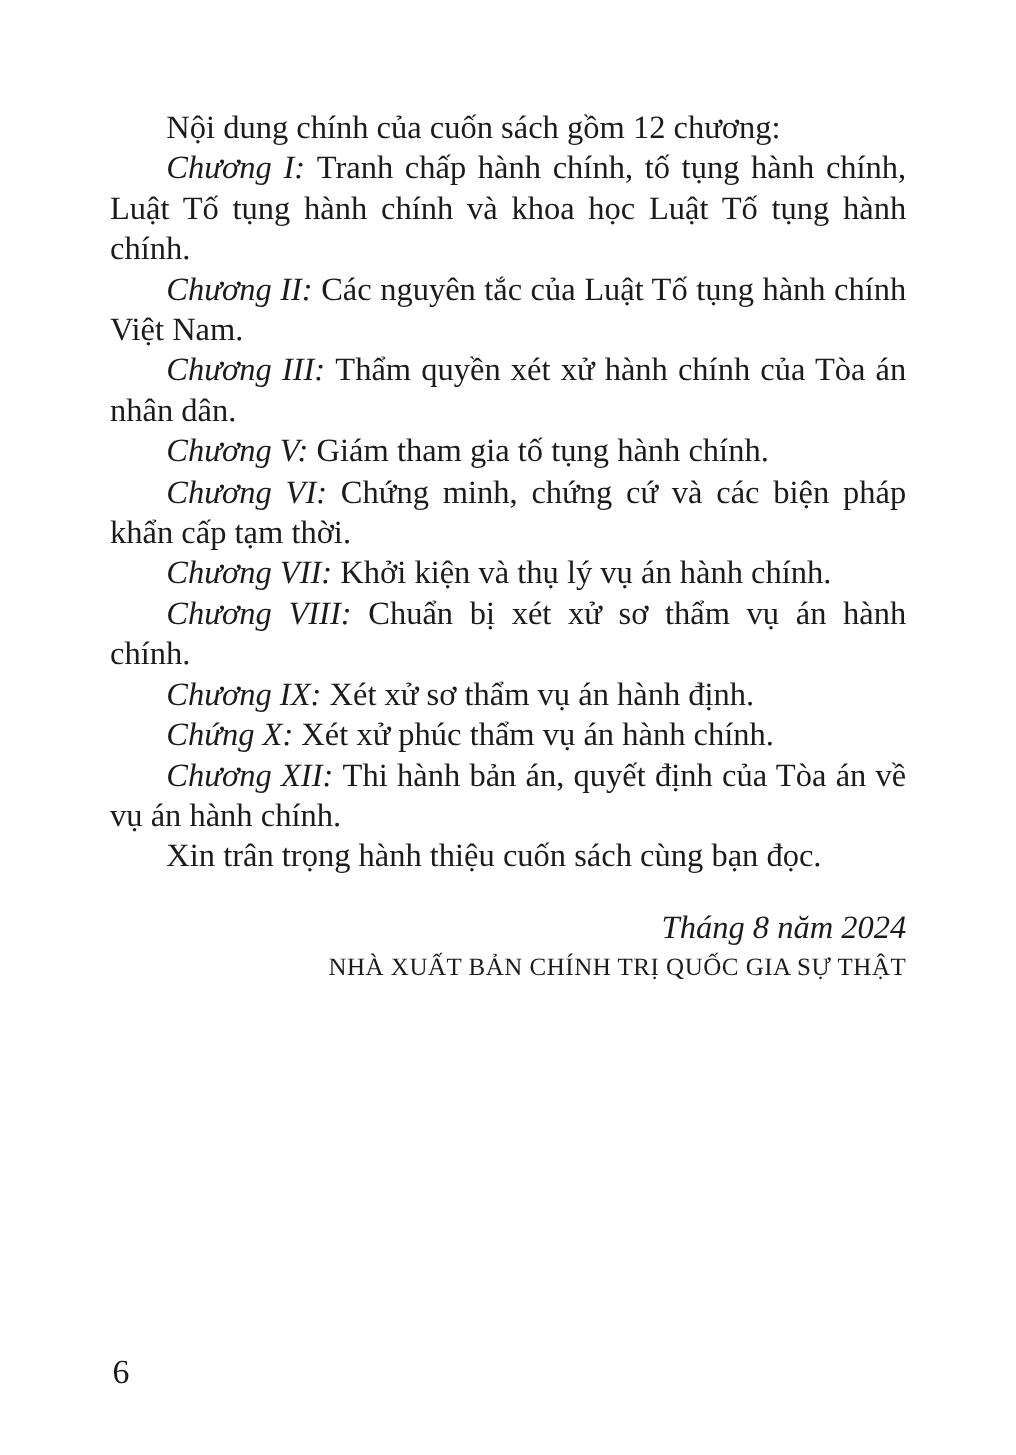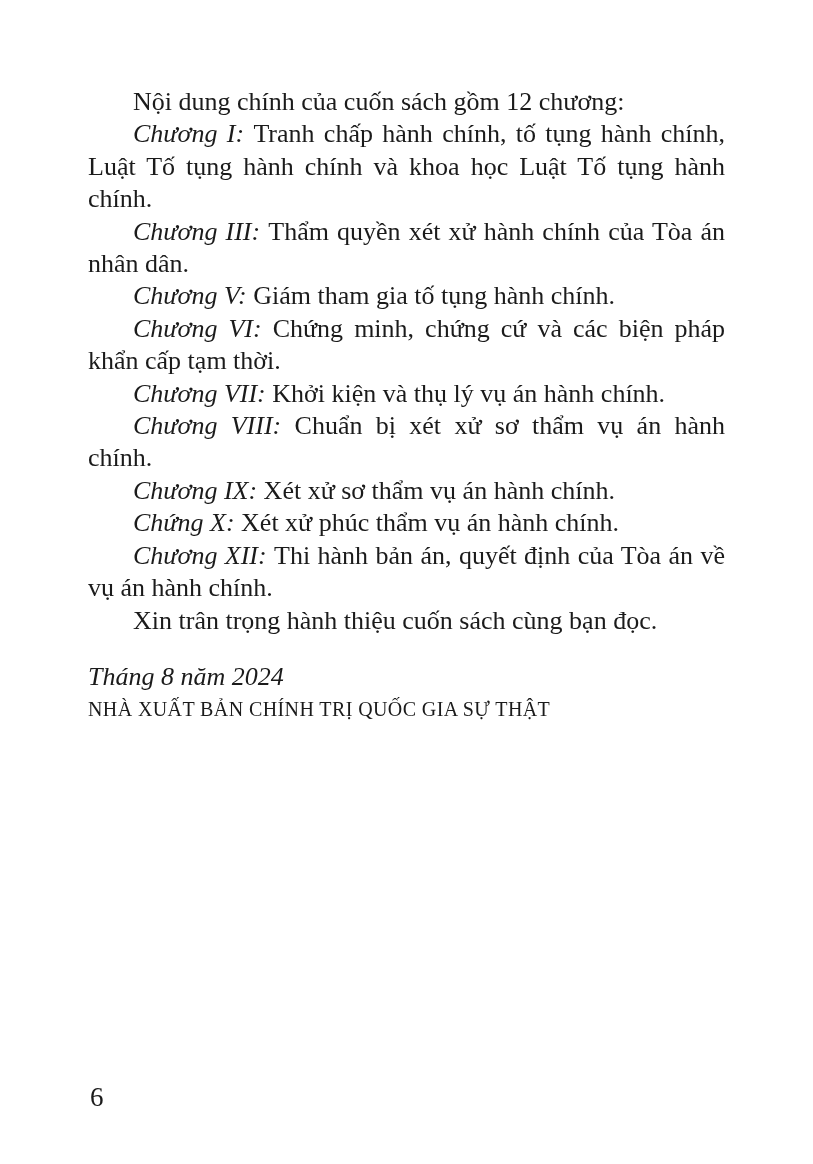--- a/index.html
+++ b/index.html
@@ -31,21 +31,21 @@
     text-align: justify;
     text-align-last: left;
     hyphens: none;
   }
   .chapter-label {
     font-style: italic;
     margin-top: 24px;
   }
   .signature {
     margin-top: 24px;
-    text-align: left;
+    text-align: right;
     text-indent: 0;
   }
   .date-line {
     font-style: italic;
     font-size: 26px;
     line-height: 32.4px;
   }
   .publisher-line {
     font-size: 20px;
     line-height: 32.4px;
@@ -63,33 +63,34 @@
 </head>
 <body style="--page-bg: #ffffff; --ink: #1b1b1b;">
 
 <div class="page">
   <div class="text-block">
 
     <p class="para"><i class="chapter-label"></i><span>Nội dung chính của cuốn sách gồm 12 chương:</span></p>
 
     <p class="para"><i class="chapter-label">Chương I: </i><span>Tranh chấp hành chính, tố tụng hành chính, Luật Tố tụng hành chính và khoa học Luật Tố tụng hành chính.</span></p>
 
+    <p class="para"><i class="chapter-label">Chương II: </i><span>Các nguyên tắc của Luật Tố tụng hành chính Việt Nam.</span></p>
 
     <p class="para"><i class="chapter-label">Chương III: </i><span>Thẩm quyền xét xử hành chính của Tòa án nhân dân.</span></p>
 
 
     <p class="para"><i class="chapter-label">Chương V: </i><span>Giám tham gia tố tụng hành chính.</span></p>
 
     <p class="para"><i class="chapter-label">Chương VI: </i><span>Chứng minh, chứng cứ và các biện pháp khẩn cấp tạm thời.</span></p>
 
     <p class="para"><i class="chapter-label">Chương VII: </i><span>Khởi kiện và thụ lý vụ án hành chính.</span></p>
 
     <p class="para"><i class="chapter-label">Chương VIII: </i><span>Chuẩn bị xét xử sơ thẩm vụ án hành chính.</span></p>
 
-    <p class="para"><i class="chapter-label">Chương IX: </i><span>Xét xử sơ thẩm vụ án hành chính.</span></p>
+    <p class="para"><i class="chapter-label">Chương IX: </i><span>Xét xử sơ thẩm vụ án hành định.</span></p>
 
     <p class="para"><i class="chapter-label">Chứng X: </i><span>Xét xử phúc thẩm vụ án hành chính.</span></p>
 
 
     <p class="para"><i class="chapter-label">Chương XII: </i><span>Thi hành bản án, quyết định của Tòa án về vụ án hành chính.</span></p>
 
     <p class="para"><i class="chapter-label"></i><span>Xin trân trọng hành thiệu cuốn sách cùng bạn đọc.</span></p>
 
     <div class="signature">
       <div class="date-line">Tháng 8 năm 2024</div>

